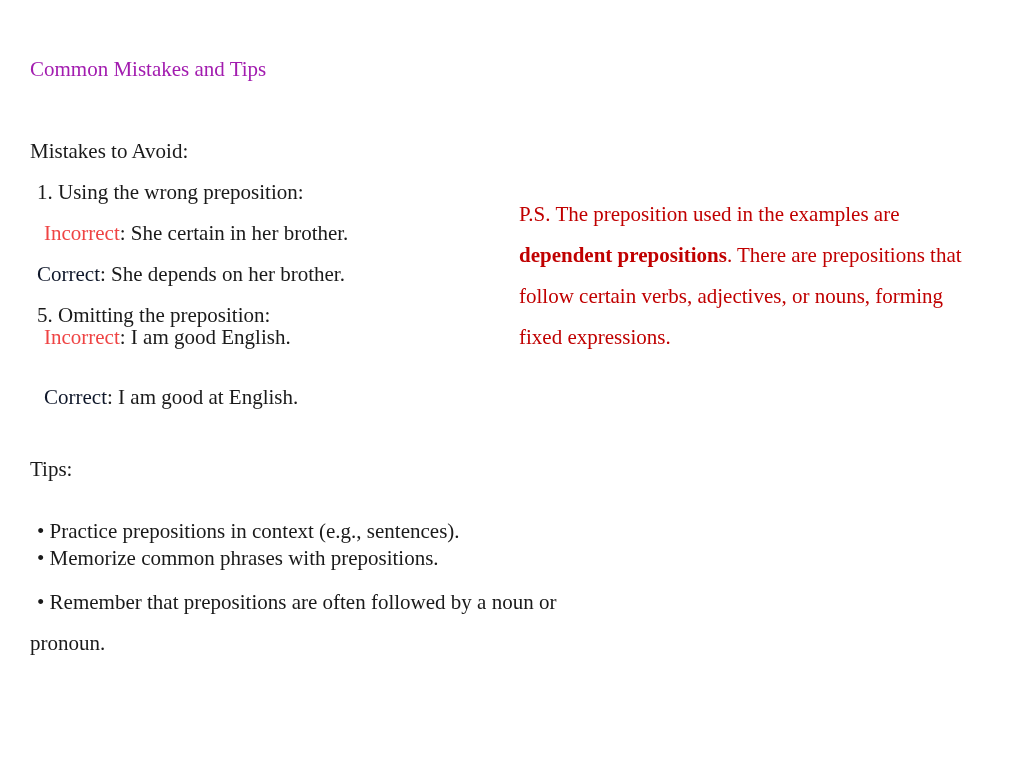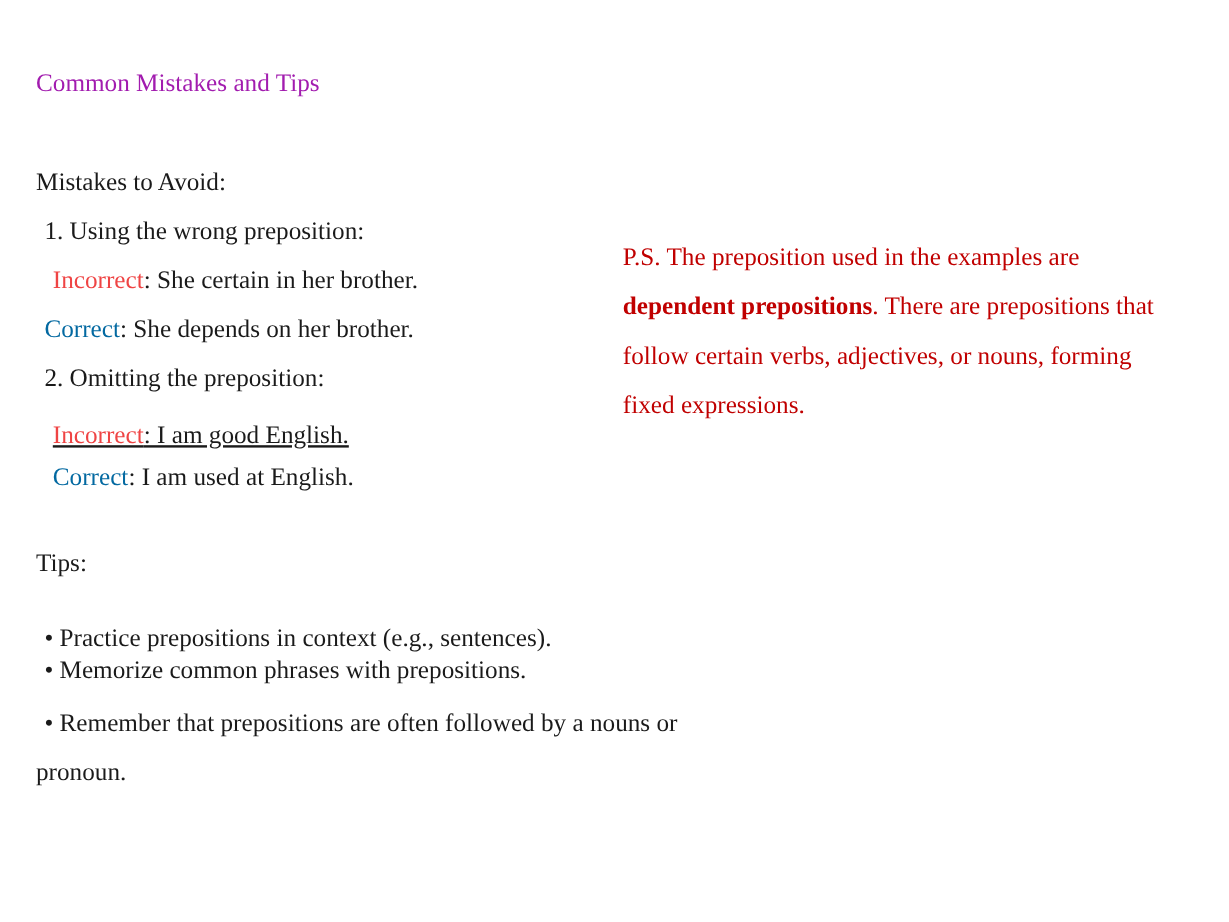--- a/index.html
+++ b/index.html
@@ -16,21 +16,21 @@
       color: #1a1a1a;
     }
     .line {
       position: absolute;
       font-size: 21px;
       line-height: 28px;
       white-space: nowrap;
     }
     .title { color: #a21caf; }
     .red { color: #ef4444; }
-    .green { color: #0369a1; }
+    .green { color: #0f172a; }
     .ps {
       position: absolute;
       left: 498px;
       top: 194px;
       width: 470px;
       font-size: 21px;
       line-height: 41px;
       color: #c00000;
       margin-left: 21px;
     }
@@ -46,44 +46,44 @@
 <div class="line" style="left:37px; top:178px;">1. Using the wrong preposition:</div>
 
 <div class="line" style="left:44px; top:219px;">
   <span class="red">Incorrect</span><span>: She certain in her brother.</span>
 </div>
 
 <div class="line" style="left:37px; top:260px;">
   <span class="green">Correct</span><span>: She depends on her brother.</span>
 </div>
 
-<div class="line" style="left:37px; top:301px;">2. Omitting the preposition:</div>
+<div class="line" style="left:37px; top:301px;">5. Omitting the preposition:</div>
 
-<div class="line" style="left:44px; top:348px;text-decoration:underline;">
+<div class="line" style="left:44px; top:323px;">
   <span class="red">Incorrect</span><span>: I am good English.</span>
 </div>
 
 <div class="line" style="left:44px; top:383px;">
-  <span class="green">Correct</span><span>: I am used at English.</span>
+  <span class="green">Correct</span><span>: I am good at English.</span>
 </div>
 
 <div class="line" style="left:30px; top:455px;">Tips:</div>
 
 <div class="line" style="left:37px; top:506px;margin-top:38px;">
   <span>•</span>
   <span>Memorize common phrases with prepositions.</span>
 </div>
 
 <div class="line" style="left:37px; top:517px;">
   <span>•</span>
   <span>Practice prepositions in context (e.g., sentences).</span>
 </div>
 
 <div class="line" style="left:37px; top:588px;">
   <span>•</span>
-  <span>Remember that prepositions are often followed by a nouns or</span>
+  <span>Remember that prepositions are often followed by a noun or</span>
 </div>
 
 <div class="line" style="left:30px; top:629px;">pronoun.</div>
 
 <div class="ps">
   <span>P.S. The preposition used in the examples are </span><b>dependent prepositions</b><span>. There are prepositions that follow certain verbs, adjectives, or nouns, forming fixed expressions.</span>
 </div>
 
 </body></html>

